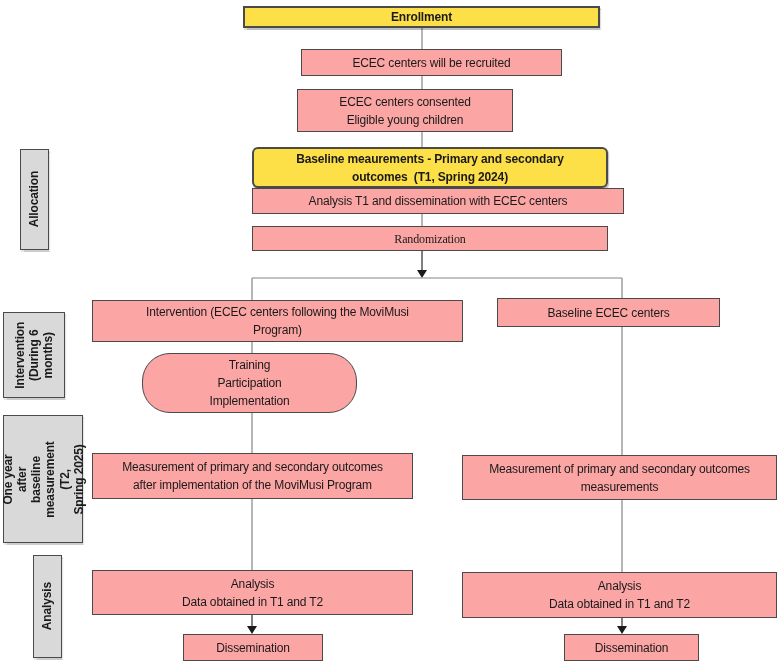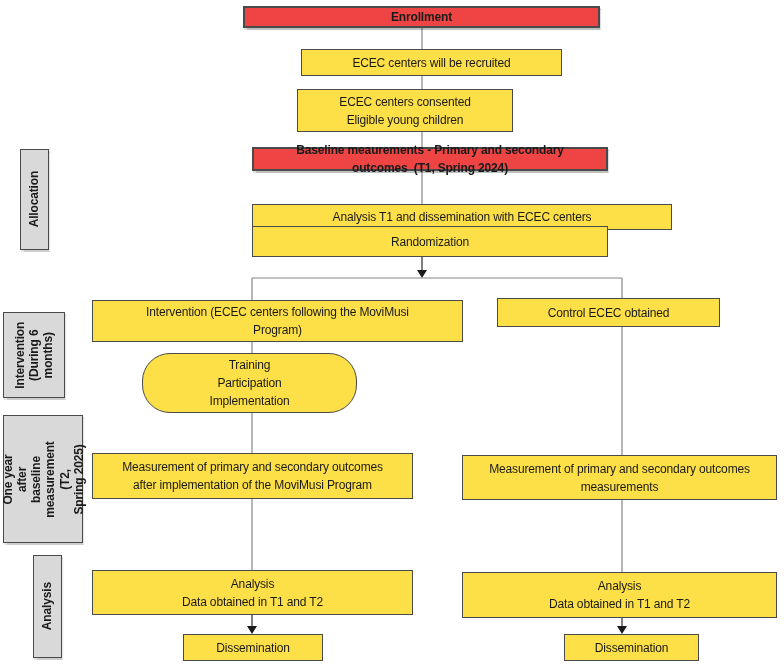--- a/index.html
+++ b/index.html
@@ -19,30 +19,30 @@
     z-index: 1;
     pointer-events: none;
   }
   .box {
     position: absolute;
     z-index: 2;
     display: flex;
     align-items: center;
     justify-content: center;
     text-align: center;
-    background: #fde047;
+    background: #fca5a5;
     border: 1.5px solid #4a4a4a;
     font-size: 12px;
     letter-spacing: -0.15px;
     line-height: 1.5;
     white-space: pre-wrap;
     padding: 0 2px;
   }
   .box.gray {
-    background: #ef4444;
+    background: #fde047;
     border-width: 2px;
     font-weight: 700;
     box-shadow: 1px 1.5px 1px rgba(0,0,0,0.25);
   }
   .side {
     position: absolute;
     z-index: 2;
     display: flex;
     align-items: center;
     justify-content: center;
@@ -86,43 +86,43 @@
     <polygon points="617,626 627,626 622,634" fill="#1a1a1a"></polygon>
   </svg>
 
   <div class="box gray" style="left:243px; top:6px; width:357px; height:22px;">Enrollment</div>
 
   <div class="box" style="left:301px; top:49px; width:261px; height:27px;">ECEC centers will be recruited</div>
 
   <div class="box" style="left:297px; top:89px; width:216px; height:43px;">ECEC centers consented
 Eligible young children</div>
 
-  <div class="box gray" style="left:252px; top:147px; width:356px; height:24px;">Baseline meaurements - Primary and secondary
+  <div class="box gray" style="left:252px; top:147px; width:356px; height:41px;border-radius:6px;">Baseline meaurements - Primary and secondary
 outcomes  (T1, Spring 2024)</div>
 
-  <div class="box" style="left:252px; top:204px; width:420px; height:26px;">Analysis T1 and dissemination with ECEC centers</div>
+  <div class="box" style="left:252px; top:188px; width:372px; height:26px;">Analysis T1 and dissemination with ECEC centers</div>
 
-  <div class="box" style="left:252px; top:226px; width:356px; height:31px;">Randomization</div>
+  <div class="box" style="left:252px; top:226px; width:356px; height:25px;font-family:Liberation Serif, serif;">Randomization</div>
 
   <div class="box" style="left:92px; top:300px; width:371px; height:42px;">Intervention (ECEC centers following the MoviMusi
 Program)</div>
 
   <div class="box" style="left:142px; top:353px; width:215px; height:60px;border-radius:28px;">Training
 Participation
 Implementation</div>
 
   <div class="box" style="left:92px; top:453px; width:321px; height:46px;">Measurement of primary and secondary outcomes
 after implementation of the MoviMusi Program</div>
 
   <div class="box" style="left:92px; top:570px; width:321px; height:45px;">Analysis
 Data obtained in T1 and T2</div>
 
   <div class="box" style="left:183px; top:634px; width:140px; height:27px;">Dissemination</div>
 
-  <div class="box" style="left:497px; top:298px; width:223px; height:29px;">Control ECEC obtained</div>
+  <div class="box" style="left:497px; top:298px; width:223px; height:29px;">Baseline ECEC centers</div>
 
   <div class="box" style="left:462px; top:455px; width:315px; height:45px;">Measurement of primary and secondary outcomes
 measurements</div>
 
   <div class="box" style="left:462px; top:572px; width:315px; height:46px;">Analysis
 Data obtained in T1 and T2</div>
 
   <div class="box" style="left:564px; top:634px; width:135px; height:27px;">Dissemination</div>
 
   <div class="side" style="left:20px; top:149px; width:29px; height:101px;">

